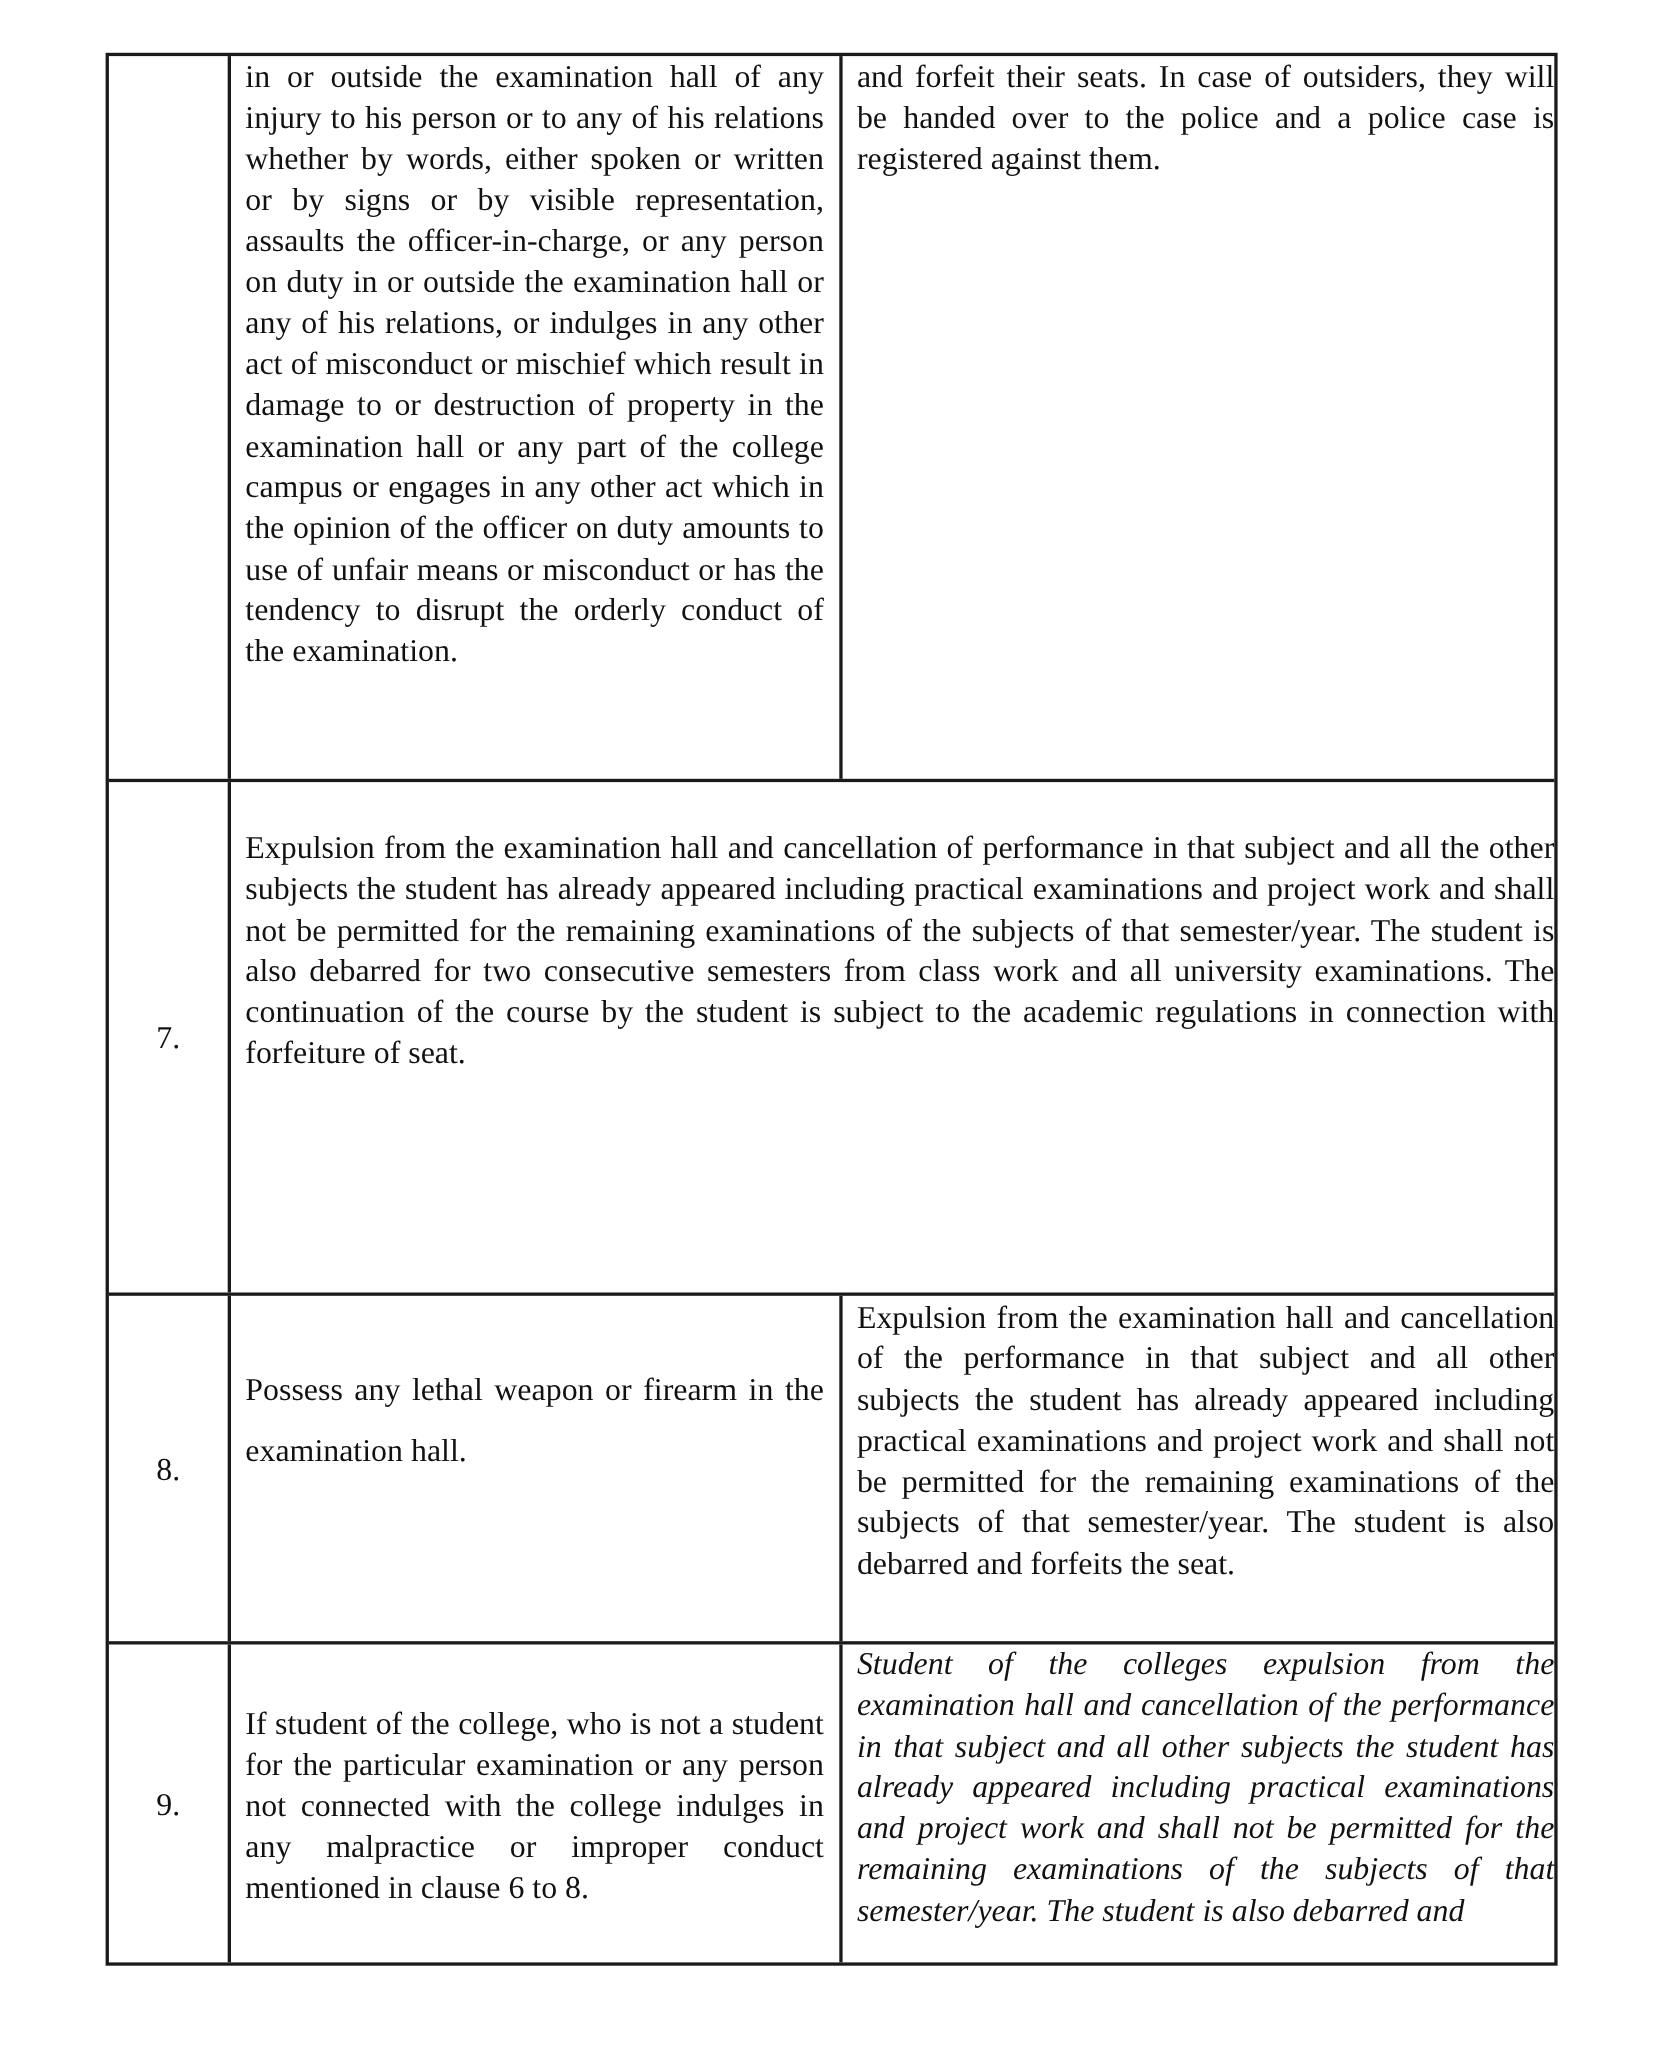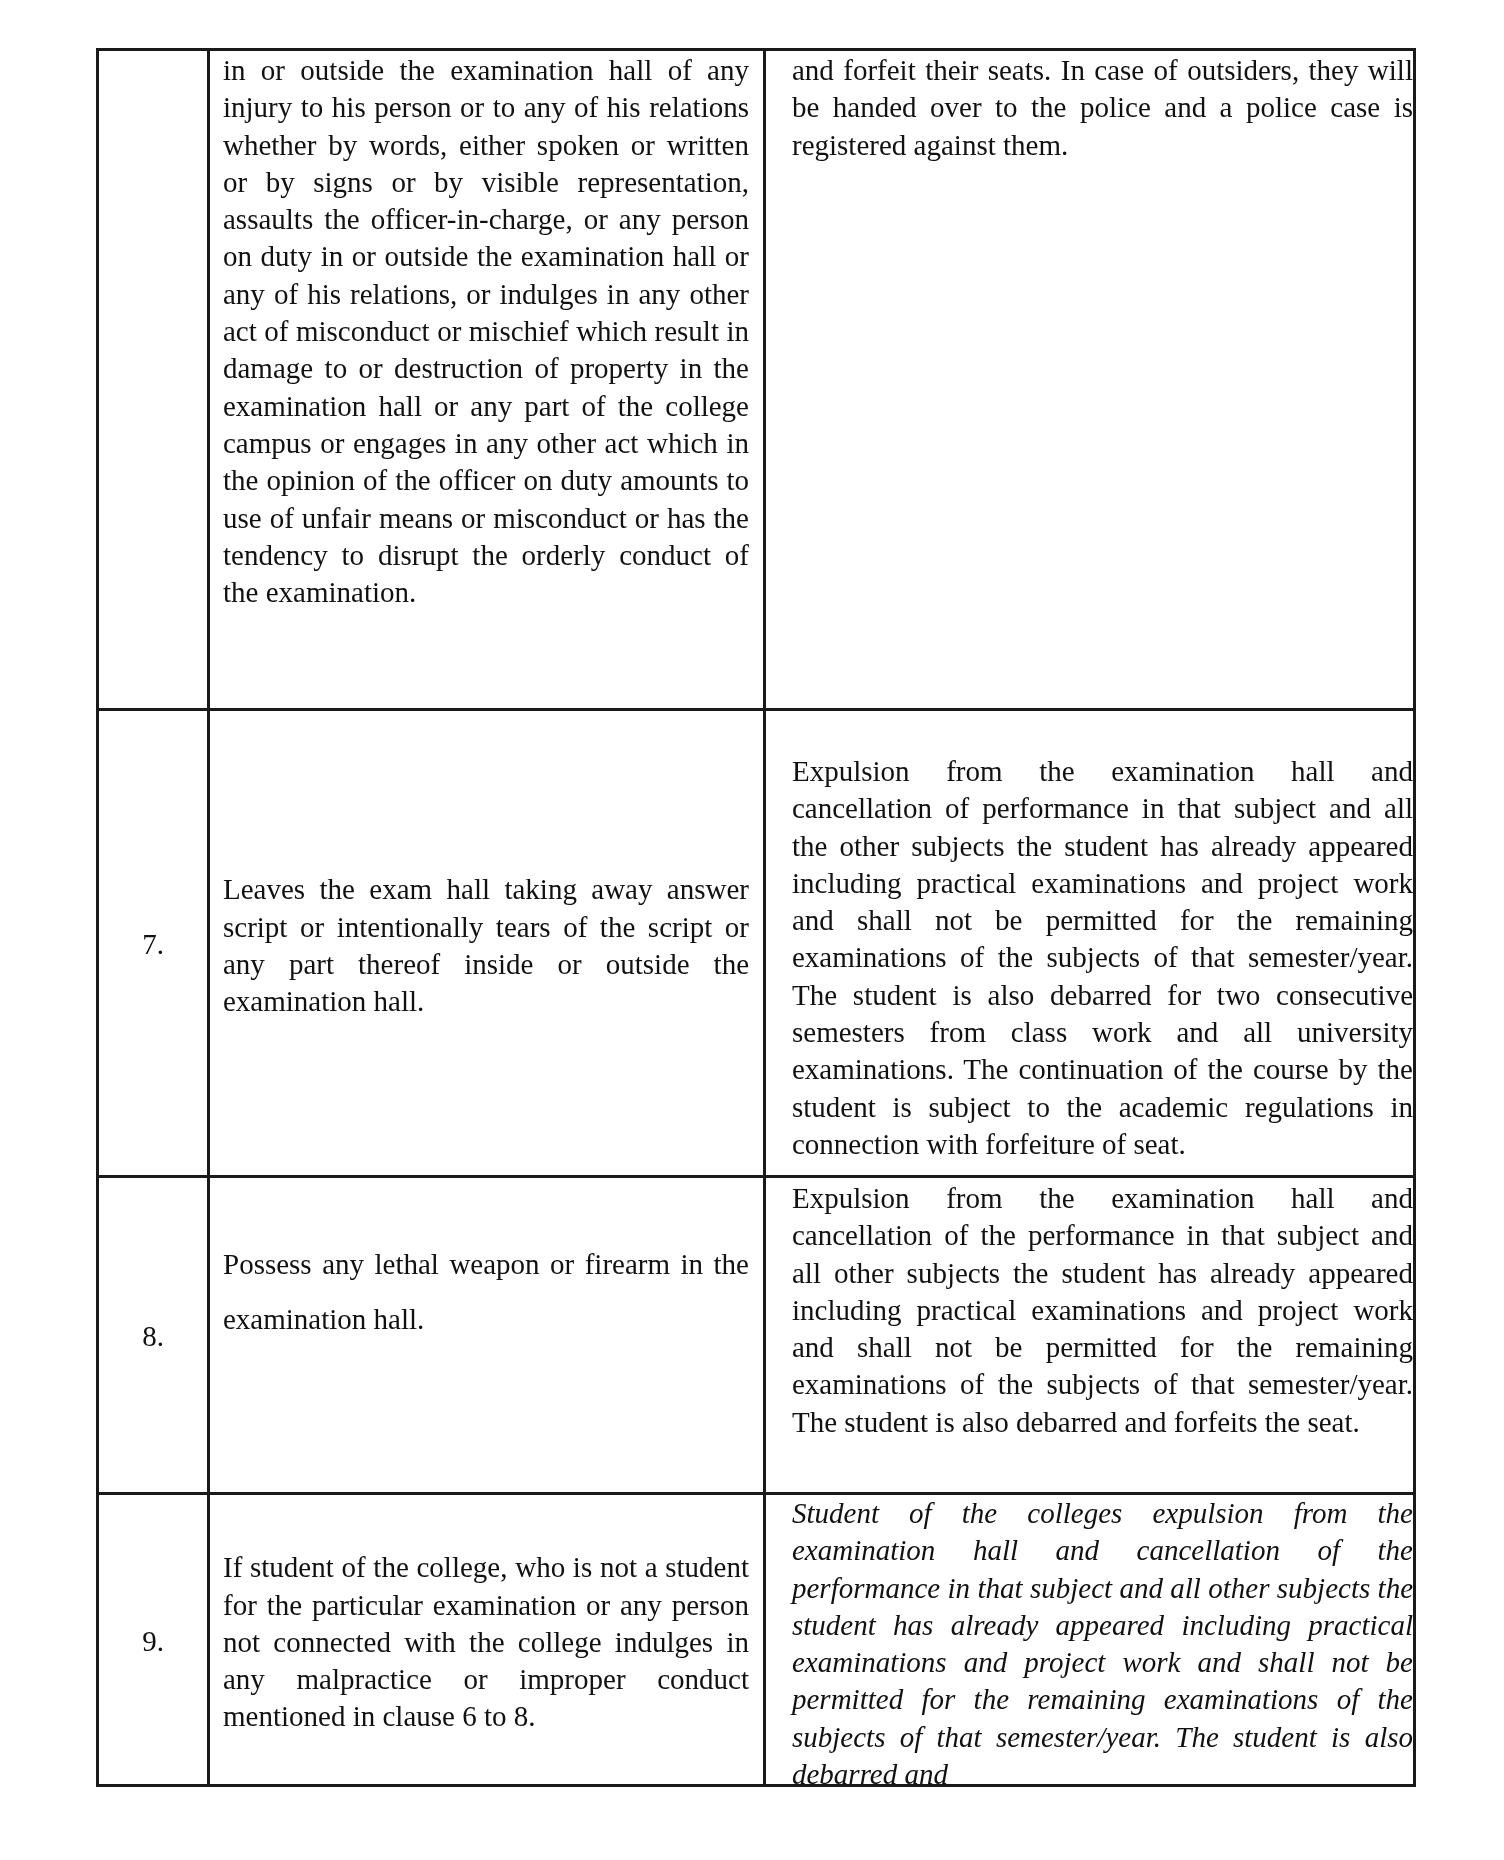--- a/index.html
+++ b/index.html
@@ -46,21 +46,21 @@
   .c-desc {
     width: 556px;
     border-right: 3px solid #1a1a1a;
     padding: 6px 14px 0 13px;
     text-align: justify;
     display: flex;
     align-items: center;
   }
   .c-pun {
     flex: 1;
-    padding: 0 0 0 26px;
+    padding: 0 0 0 13px;
     text-align: justify;
     white-space: normal;
     border-radius: 25px;
   }
   .row1 { height: 657px; }
   .row1 .c-desc { align-items: flex-start; padding-top: 1px; }
   .row1 .c-pun { padding-top: 1px; }
   .row2 { height: 467px; }
   .row2 .c-pun { padding-top: 2px; margin-top: 40px; }
   .row3 { height: 317px; }
@@ -80,23 +80,20 @@
     <div class="cell c-desc">
       <p>in or outside the examination hall of any injury to his person or to any of his relations whether by words, either spoken or written or by signs or by visible representation, assaults the officer-in-charge, or any person on duty in or outside the examination hall or any of his relations, or indulges in any other act of misconduct or mischief which result in damage to or destruction of property in the examination hall or any part of the college campus or engages in any other act which in the opinion of the officer on duty amounts to use of unfair means or misconduct or has the tendency to disrupt the orderly conduct of the examination.</p>
     </div>
     <div class="cell c-pun">
       <p>and forfeit their seats. In case of outsiders, they will be handed over to the police and a police case is registered against them.</p>
     </div>
   </div>
 
   <div class="row row2">
     <div class="cell c-num">7.</div>
-    <div class="cell c-desc">
-      <p>Leaves the exam hall taking away answer script or intentionally tears of the script or any part thereof inside or outside the examination hall.</p>
-    </div>
     <div class="cell c-pun">
       <p>Expulsion from the examination hall and cancellation of performance in that subject and all the other subjects the student has already appeared including practical examinations and project work and shall not be permitted for the remaining examinations of the subjects of that semester/year. The student is also debarred for two consecutive semesters from class work and all university examinations. The continuation of the course by the student is subject to the academic regulations in connection with forfeiture of seat.</p>
     </div>
   </div>
 
   <div class="row row3">
     <div class="cell c-num">8.</div>
     <div class="cell c-desc">
       <p>Possess any lethal weapon or firearm in the examination hall.</p>
     </div>

